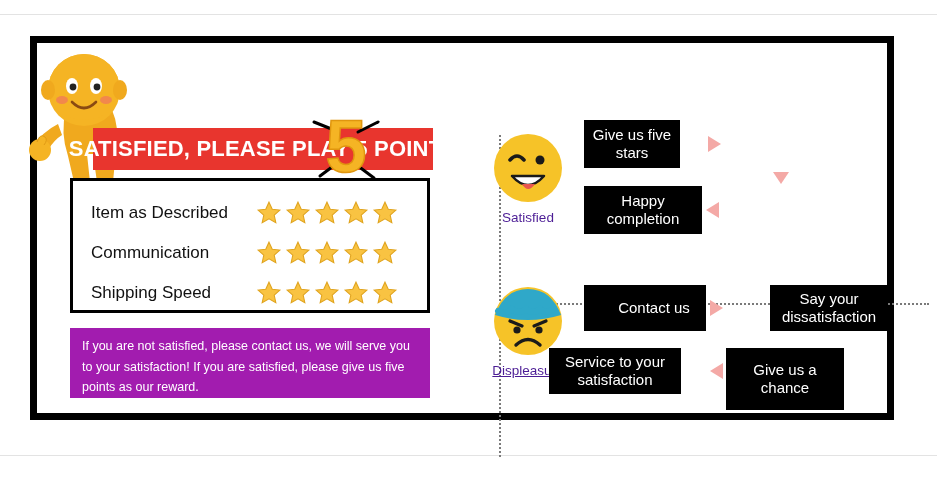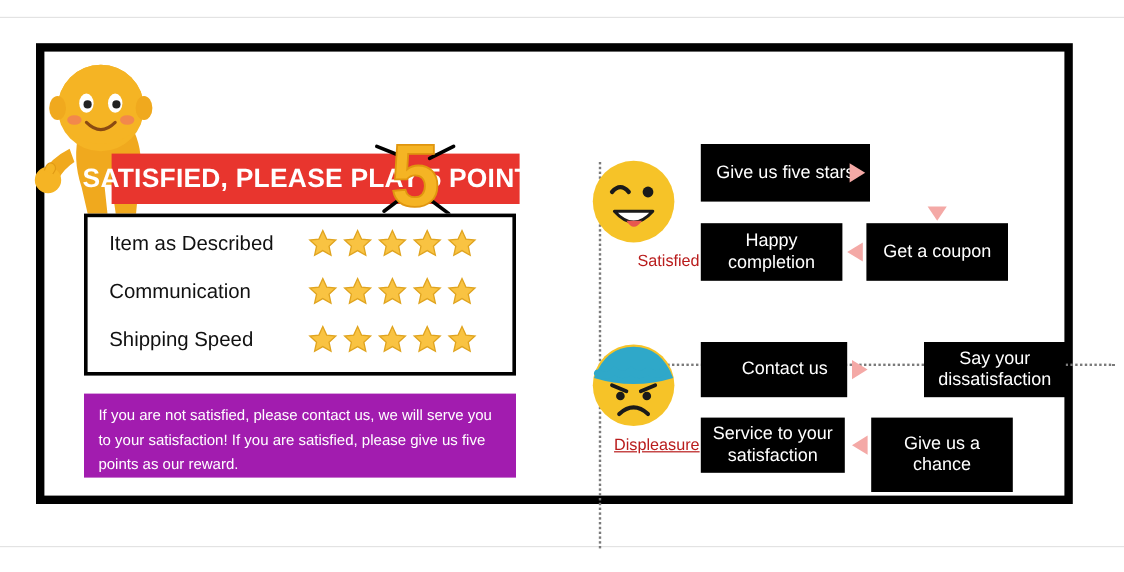--- a/index.html
+++ b/index.html
@@ -104,21 +104,21 @@
 
   .ratings-box {
     position: absolute;
     left: 70px;
     top: 178px;
     width: 360px;
     height: 135px;
     border: 3px solid #000;
     box-sizing: border-box;
     background: #fff;
-    padding: 2px 0 0 18px;
+    padding: 12px 0 0 18px;
   }
   .rating-row {
     display: flex;
     align-items: center;
     height: 40px;
   }
   .rating-label {
     font-size: 17px;
     color: #111;
     width: 165px;
@@ -149,22 +149,22 @@
 
   
   .face {
     position: absolute;
     width: 72px;
     height: 72px;
   }
   .face-caption {
     position: absolute;
     font-size: 13.5px;
-    color: #b91c1c;
-    text-align: right;
+    color: #4c1d95;
+    text-align: center;
     width: 110px;
   }
 
   .blk {
     position: absolute;
     background: #000000;
     color: #ffffff;
     display: flex;
     align-items: center;
     justify-content: center;
@@ -326,44 +326,43 @@
     <svg viewBox="0 0 72 72" width="72" height="72">
       <circle cx="36" cy="36" r="34" fill="#f6c328"></circle>
       <path d="M18 28 q7 -8 14 0" stroke="#1a1a1a" stroke-width="3.5" fill="none" stroke-linecap="round"></path>
       <circle cx="48" cy="28" r="4.5" fill="#1a1a1a"></circle>
       <path d="M20 44 q16 18 32 0 z" fill="#ffffff" stroke="#1a1a1a" stroke-width="2.5" stroke-linejoin="round"></path>
       <path d="M30 52 q6 10 13 0 z" fill="#e8564f"></path>
     </svg>
   </div>
   <div class="face-caption" style="left:473px; top:210px;">Satisfied</div>
 
-  <div class="blk" style="left:584px; top:120px; width:141px; height:48px;">Give us five stars</div>
+  <div class="blk" style="left:584px; top:120px; width:96px; height:48px;">Give us five stars</div>
   <div class="arrow arrow-right" style="left:708px; top:136px;"></div>
 
   <div class="arrow arrow-down" style="left:773px; top:172px;"></div>
 
   <div class="blk" style="left:584px; top:186px; width:118px; height:48px;">Happy completion</div>
   <div class="arrow arrow-left" style="left:706px; top:202px;"></div>
-  <div class="blk" style="left:722px; top:186px; width:118px; height:48px;">Get a coupon</div>
 
   <div class="face" style="left:492px; top:285px;">
     <svg viewBox="0 0 72 72" width="72" height="72">
       <circle cx="36" cy="36" r="34" fill="#f6c328"></circle>
       <path d="M3 30 q10 -26 33 -26 q23 0 33 26 q-33 10 -66 0 z" fill="#2fa8c9"></path>
       <path d="M6 26 q8 4 14 -2 q7 6 14 0 q7 6 14 0 q7 6 14 -1" stroke="#2fa8c9" stroke-width="6" fill="none" stroke-linecap="round"></path>
       <path d="M18 36 l12 5" stroke="#1a1a1a" stroke-width="3.2" stroke-linecap="round"></path>
       <path d="M54 36 l-12 5" stroke="#1a1a1a" stroke-width="3.2" stroke-linecap="round"></path>
       <circle cx="25" cy="45" r="3.6" fill="#1a1a1a"></circle>
       <circle cx="47" cy="45" r="3.6" fill="#1a1a1a"></circle>
       <path d="M24 60 q12 -11 24 0" stroke="#1a1a1a" stroke-width="3.4" fill="none" stroke-linecap="round"></path>
     </svg>
   </div>
   <div class="face-caption" style="left:473px; top:363px;text-decoration:underline;">Displeasure</div>
 
   <div class="blk" style="left:584px; top:285px; width:122px; height:46px;padding-left:24px;">Contact us</div>
   <div class="arrow arrow-right" style="left:710px; top:300px;"></div>
   <div class="blk" style="left:726px; top:285px; width:118px; height:46px;margin-left:44px;">Say your dissatisfaction</div>
 
-  <div class="blk" style="left:584px; top:348px; width:120px; height:46px;">Service to your satisfaction</div>
+  <div class="blk" style="left:549px; top:348px; width:132px; height:46px;">Service to your satisfaction</div>
   <div class="arrow arrow-left" style="left:710px; top:363px;"></div>
   <div class="blk" style="left:726px; top:348px; width:118px; height:62px;">Give us a chance</div>
 
 </div>
 
 </body></html>

